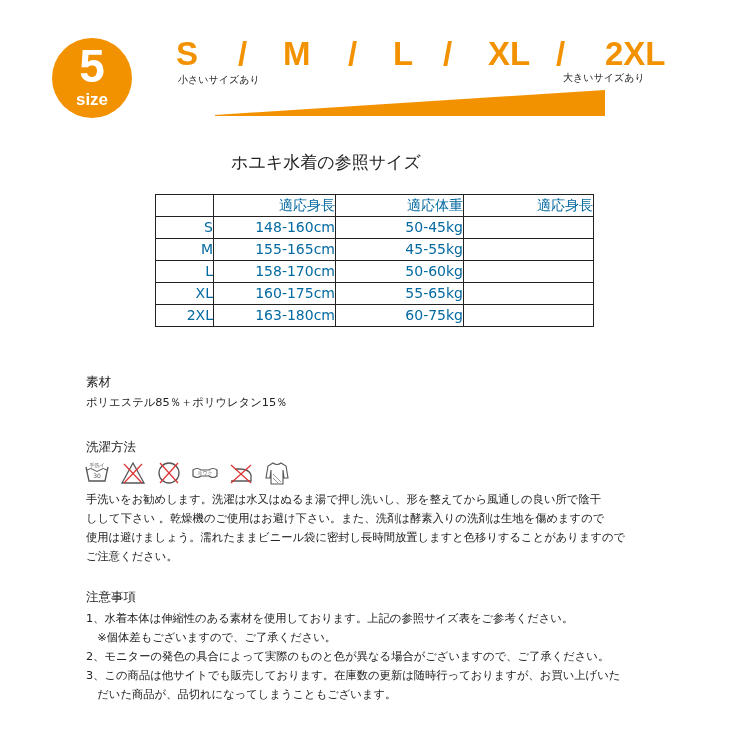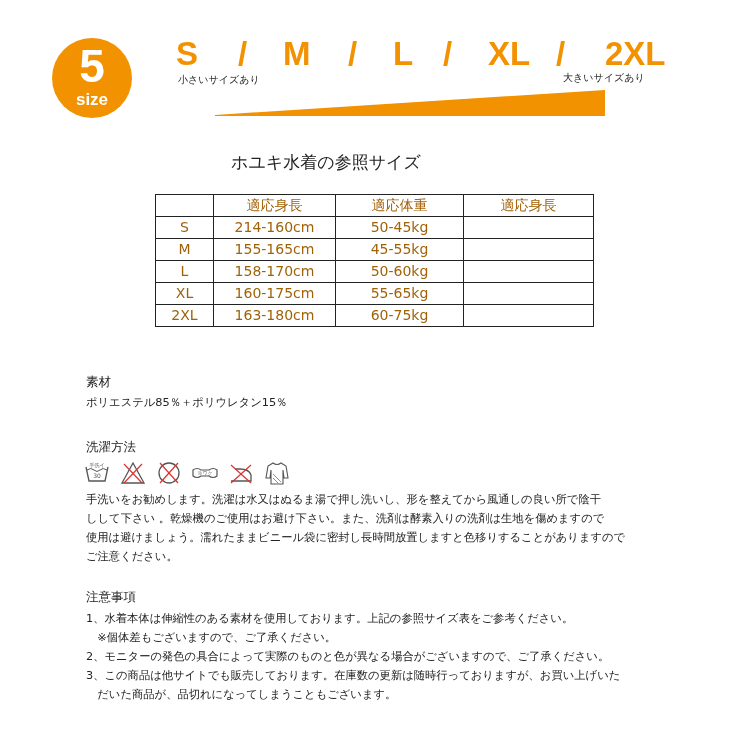--- a/index.html
+++ b/index.html
@@ -6,21 +6,21 @@
   body{width:740px;height:740px;position:relative;overflow:hidden;font-family:"DejaVu Sans",sans-serif;color:#222;}
   .abs{position:absolute;}
   .badge{left:52px;top:38px;width:80px;height:80px;border-radius:50%;background:#f39200;color:#fff;text-align:center;}
   .badge .num{position:absolute;left:0;right:0;top:2px;font-family:"Liberation Sans",sans-serif;font-weight:bold;font-size:46px;line-height:52px;}
   .badge .sz{position:absolute;left:0;right:0;top:52px;font-family:"Liberation Sans",sans-serif;font-weight:bold;font-size:17px;line-height:20px;}
   .sizes{top:34px;height:40px;font-family:"Liberation Sans",sans-serif;font-weight:bold;font-size:33px;color:#f39200;line-height:40px;}
   .small-note{font-size:10px;color:#222;line-height:14px;}
   .wedge{left:215px;top:90px;width:390px;height:26px;}
   .title{left:0;width:652px;top:150px;text-align:center;font-size:17px;line-height:24px;}
   table.size-table{position:absolute;left:155px;top:194px;border-collapse:collapse;font-family:"DejaVu Sans",sans-serif;}
-  table.size-table td{border:1.5px solid #222;height:21px;padding:0;text-align:center;font-size:14px;line-height:21px;color:#a16207;}
+  table.size-table td{border:1.5px solid #222;height:21px;padding:0;text-align:right;font-size:14px;line-height:21px;color:#0369a1;}
   .section-h{left:86px;font-size:12.5px;line-height:18px;}
   .body-text{left:86px;font-size:11.3px;line-height:18.5px;white-space:nowrap;}
   .icons{left:84px;top:460px;height:26px;display:flex;gap:10px;}
   .icons .ic{width:26px;height:26px;}
 </style>
 </head>
 <body>
 
 <div class="abs badge">
   <div class="num">5</div>
@@ -55,21 +55,21 @@
   </colgroup>
   <tbody>
       <tr>
     <td></td>
     <td>適応身長</td>
     <td>適応体重</td>
     <td>適応身長</td>
   </tr>
   <tr>
     <td>S</td>
-    <td>214-160cm</td>
+    <td>148-160cm</td>
     <td>50-45kg</td>
     <td></td>
   </tr>
   <tr>
     <td>M</td>
     <td>155-165cm</td>
     <td>45-55kg</td>
     <td></td>
   </tr>
   <tr>

